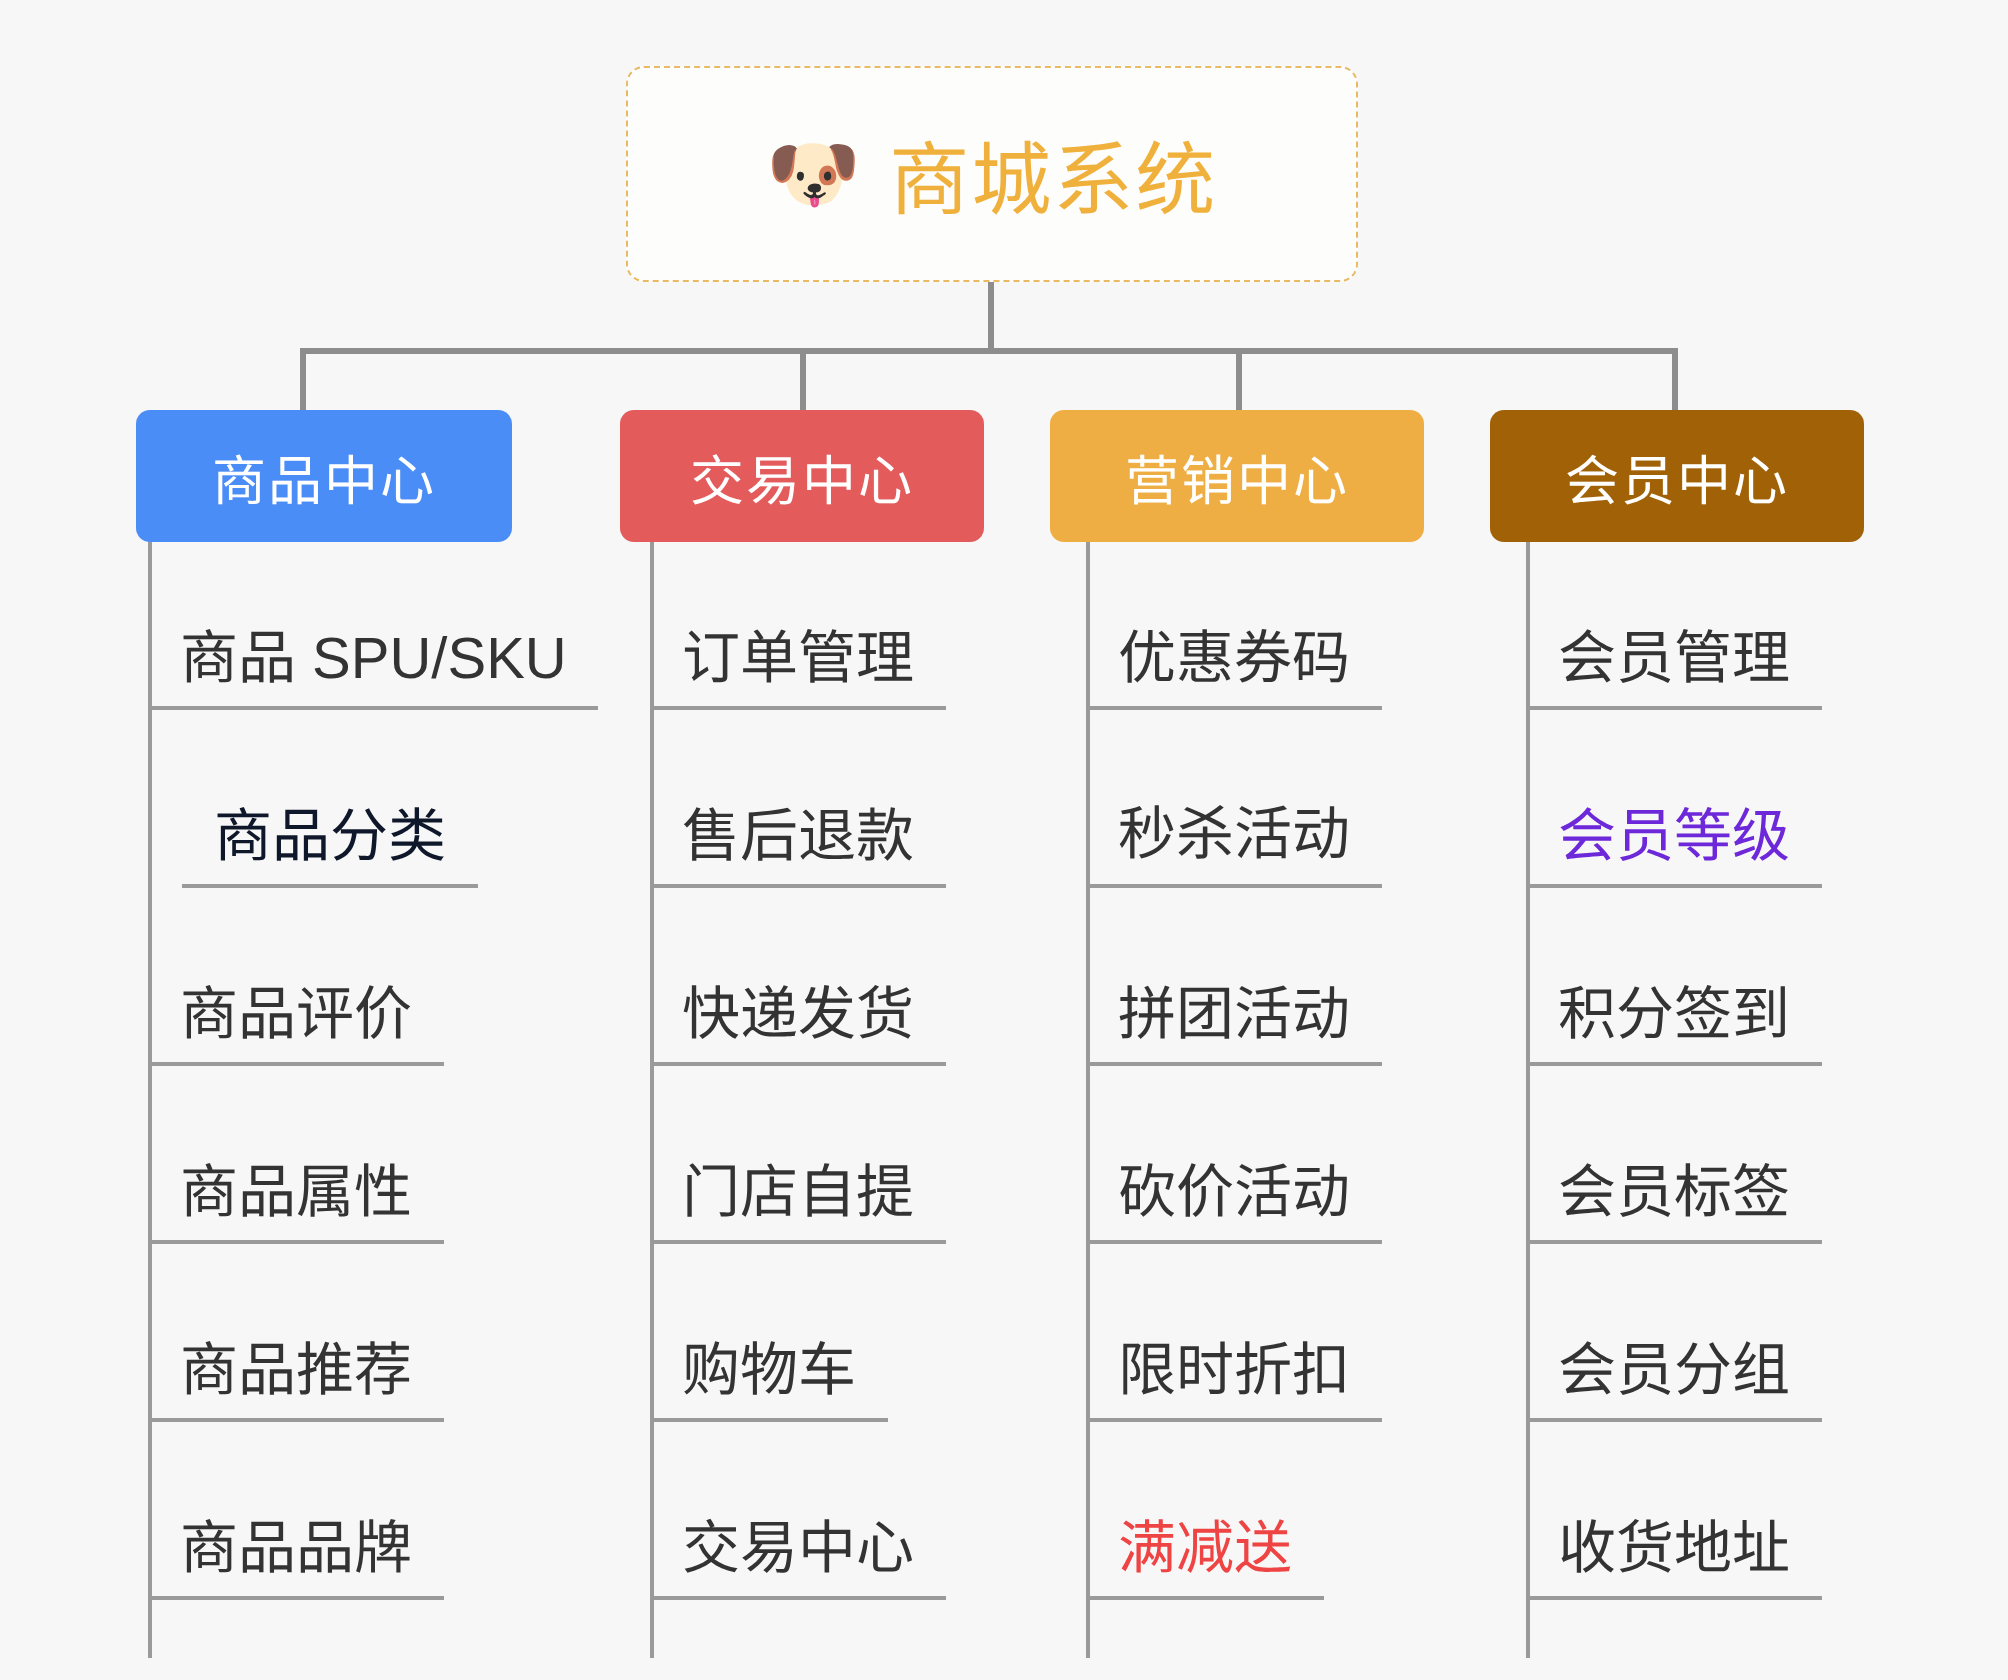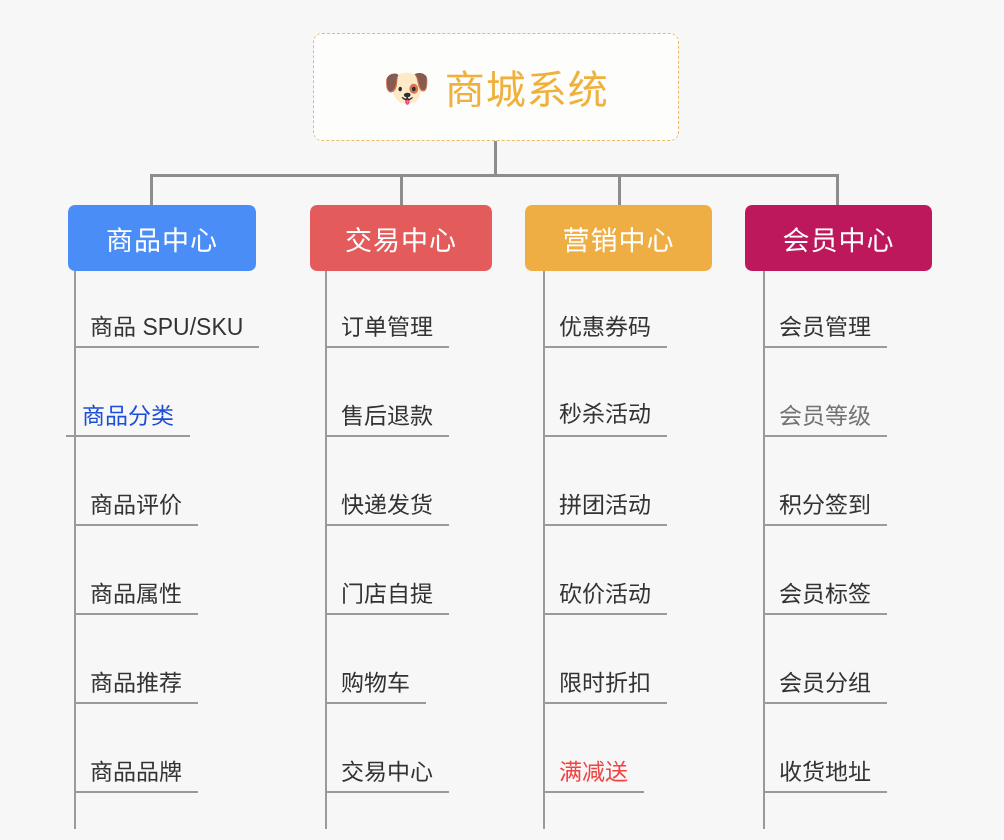--- a/index.html
+++ b/index.html
@@ -86,21 +86,21 @@
     width: 2px;
     background: #9a9a9a;
   }
 
   .leaf {
     position: absolute;
     display: block;
     box-sizing: border-box;
     padding: 0 16px 6px 16px;
     border-bottom: 2px solid #9a9a9a;
-    font-size: 23px;
+    font-size: 29px;
     color: #333333;
     white-space: nowrap;
     line-height: 1.1;
   }
 </style>
 </head>
 <body style="background: rgb(247, 247, 247);">
 
 <div id="mindmap">
 
@@ -115,21 +115,21 @@
   <div class="conn conn-v" style="left: 400px; top: 174px; height: 33px; background: rgb(141, 141, 141);"></div>
   <div class="conn conn-v" style="left: 618px; top: 174px; height: 33px; background: rgb(141, 141, 141);"></div>
   <div class="conn conn-v" style="left: 836px; top: 174px; height: 33px; background: rgb(141, 141, 141);"></div>
 
   <div class="column" style="left:0;">
     <div class="cat-box" style="left: 68px; width: 188px; background-color: rgb(74, 141, 246);">
       <span>商品中心</span>
     </div>
     <div class="spine" style="left: 74px; top: 66px; height: 558px; background: rgb(154, 154, 154);"></div>
     <span class="leaf" style="left: 74px; top: 110px; border-bottom-color: rgb(154, 154, 154); color: rgb(51, 51, 51);">商品 SPU/SKU</span>
-    <span class="leaf" style="left: 66px; top: 199px; border-bottom-color: rgb(154, 154, 154); color: #1d4ed8;">商品分类</span>
+    <span class="leaf" style="left: 91px; top: 199px; border-bottom-color: rgb(154, 154, 154); color: #0f172a;">商品分类</span>
     <span class="leaf" style="left: 74px; top: 288px; border-bottom-color: rgb(154, 154, 154); color: rgb(51, 51, 51);">商品评价</span>
     <span class="leaf" style="left: 74px; top: 377px; border-bottom-color: rgb(154, 154, 154); color: rgb(51, 51, 51);">商品属性</span>
     <span class="leaf" style="left: 74px; top: 466px; border-bottom-color: rgb(154, 154, 154); color: rgb(51, 51, 51);">商品推荐</span>
     <span class="leaf" style="left: 74px; top: 555px; border-bottom-color: rgb(154, 154, 154); color: rgb(51, 51, 51);">商品品牌</span>
   </div>
 
   <div class="column" style="left:0;">
     <div class="cat-box" style="left: 310px; width: 182px; background-color: rgb(228, 91, 91);">
       <span>交易中心</span>
     </div>
@@ -149,25 +149,25 @@
     <div class="spine" style="left: 543px; top: 66px; height: 558px; background: rgb(154, 154, 154);"></div>
     <span class="leaf" style="left: 543px; top: 110px; border-bottom-color: rgb(154, 154, 154); color: rgb(51, 51, 51);">优惠券码</span>
     <span class="leaf" style="left: 543px; top: 199px; border-bottom-color: rgb(154, 154, 154); color: rgb(51, 51, 51); font-family: Liberation Mono, monospace;">秒杀活动</span>
     <span class="leaf" style="left: 543px; top: 288px; border-bottom-color: rgb(154, 154, 154); color: rgb(51, 51, 51);">拼团活动</span>
     <span class="leaf" style="left: 543px; top: 377px; border-bottom-color: rgb(154, 154, 154); color: rgb(51, 51, 51);">砍价活动</span>
     <span class="leaf" style="left: 543px; top: 466px; border-bottom-color: rgb(154, 154, 154); color: rgb(51, 51, 51);">限时折扣</span>
     <span class="leaf" style="left: 543px; top: 555px; border-bottom-color: rgb(154, 154, 154); color: #ef4444;">满减送</span>
   </div>
 
   <div class="column" style="left:0;">
-    <div class="cat-box" style="left: 745px; width: 187px; background-color: #be185d;">
+    <div class="cat-box" style="left: 745px; width: 187px; background-color: #a16207;">
       <span>会员中心</span>
     </div>
     <div class="spine" style="left: 763px; top: 66px; height: 558px; background: rgb(154, 154, 154);"></div>
     <span class="leaf" style="left: 763px; top: 110px; border-bottom-color: rgb(154, 154, 154); color: rgb(51, 51, 51);">会员管理</span>
-    <span class="leaf" style="left: 763px; top: 199px; border-bottom-color: rgb(154, 154, 154); color: #737373;">会员等级</span>
+    <span class="leaf" style="left: 763px; top: 199px; border-bottom-color: rgb(154, 154, 154); color: #6d28d9;">会员等级</span>
     <span class="leaf" style="left: 763px; top: 288px; border-bottom-color: rgb(154, 154, 154); color: rgb(51, 51, 51);">积分签到</span>
     <span class="leaf" style="left: 763px; top: 377px; border-bottom-color: rgb(154, 154, 154); color: rgb(51, 51, 51);">会员标签</span>
     <span class="leaf" style="left: 763px; top: 466px; border-bottom-color: rgb(154, 154, 154); color: rgb(51, 51, 51);">会员分组</span>
     <span class="leaf" style="left: 763px; top: 555px; border-bottom-color: rgb(154, 154, 154); color: rgb(51, 51, 51);">收货地址</span>
   </div>
 
 </div>
 
 </body></html>

